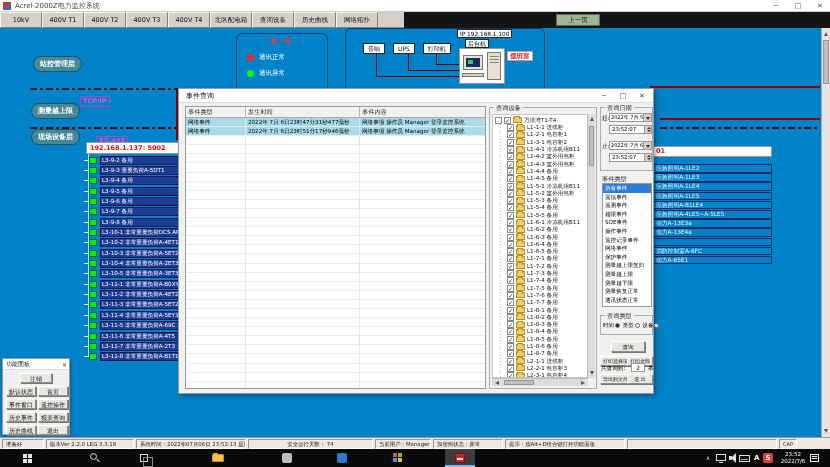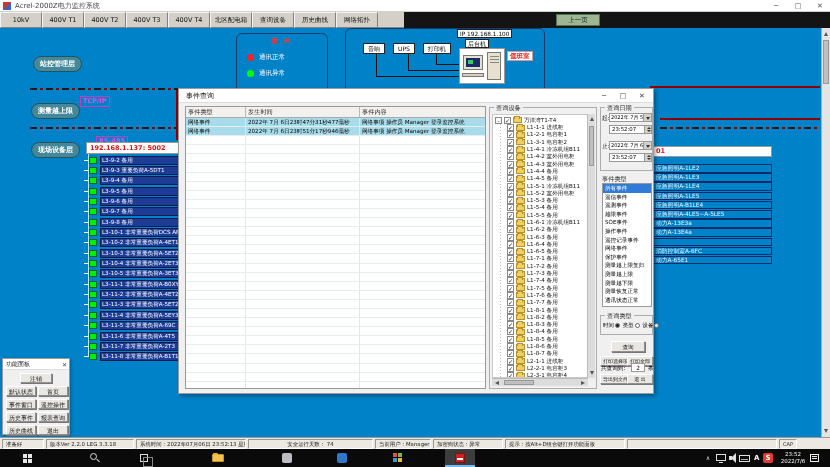--- a/index.html
+++ b/index.html
@@ -239,21 +239,21 @@
       <span id="comp-tower">
           <i></i>
         </span>
       <span id="comp-base"></span>
     </div>
     <div id="room-box">值班室</div>
   </div>
 
   <div class="layer-btn" style="left:33px;top:56px">站控管理层</div>
   <div class="layer-btn" style="left:31px;top:103px">测量越上限</div>
-  <div class="layer-btn" style="left:31px;top:142px">现场设备层</div>
+  <div class="layer-btn" style="left:31px;top:129px">现场设备层</div>
   <div class="proto" style="left:80px;top:96px">TCP/IP</div>
   <div class="proto" style="left:96px;top:136px">RS-485</div>
 
   <div id="left-ip">192.168.1.137: 5002</div>
   <div id="ldev-line"></div>
   <div id="left-devs">
       <div class="ldev-row">
         <span class="ldev-tick"></span>
         <span class="ldev-sq"></span>
         <span class="ldev-lbl">L3-9-2 备用</span>

